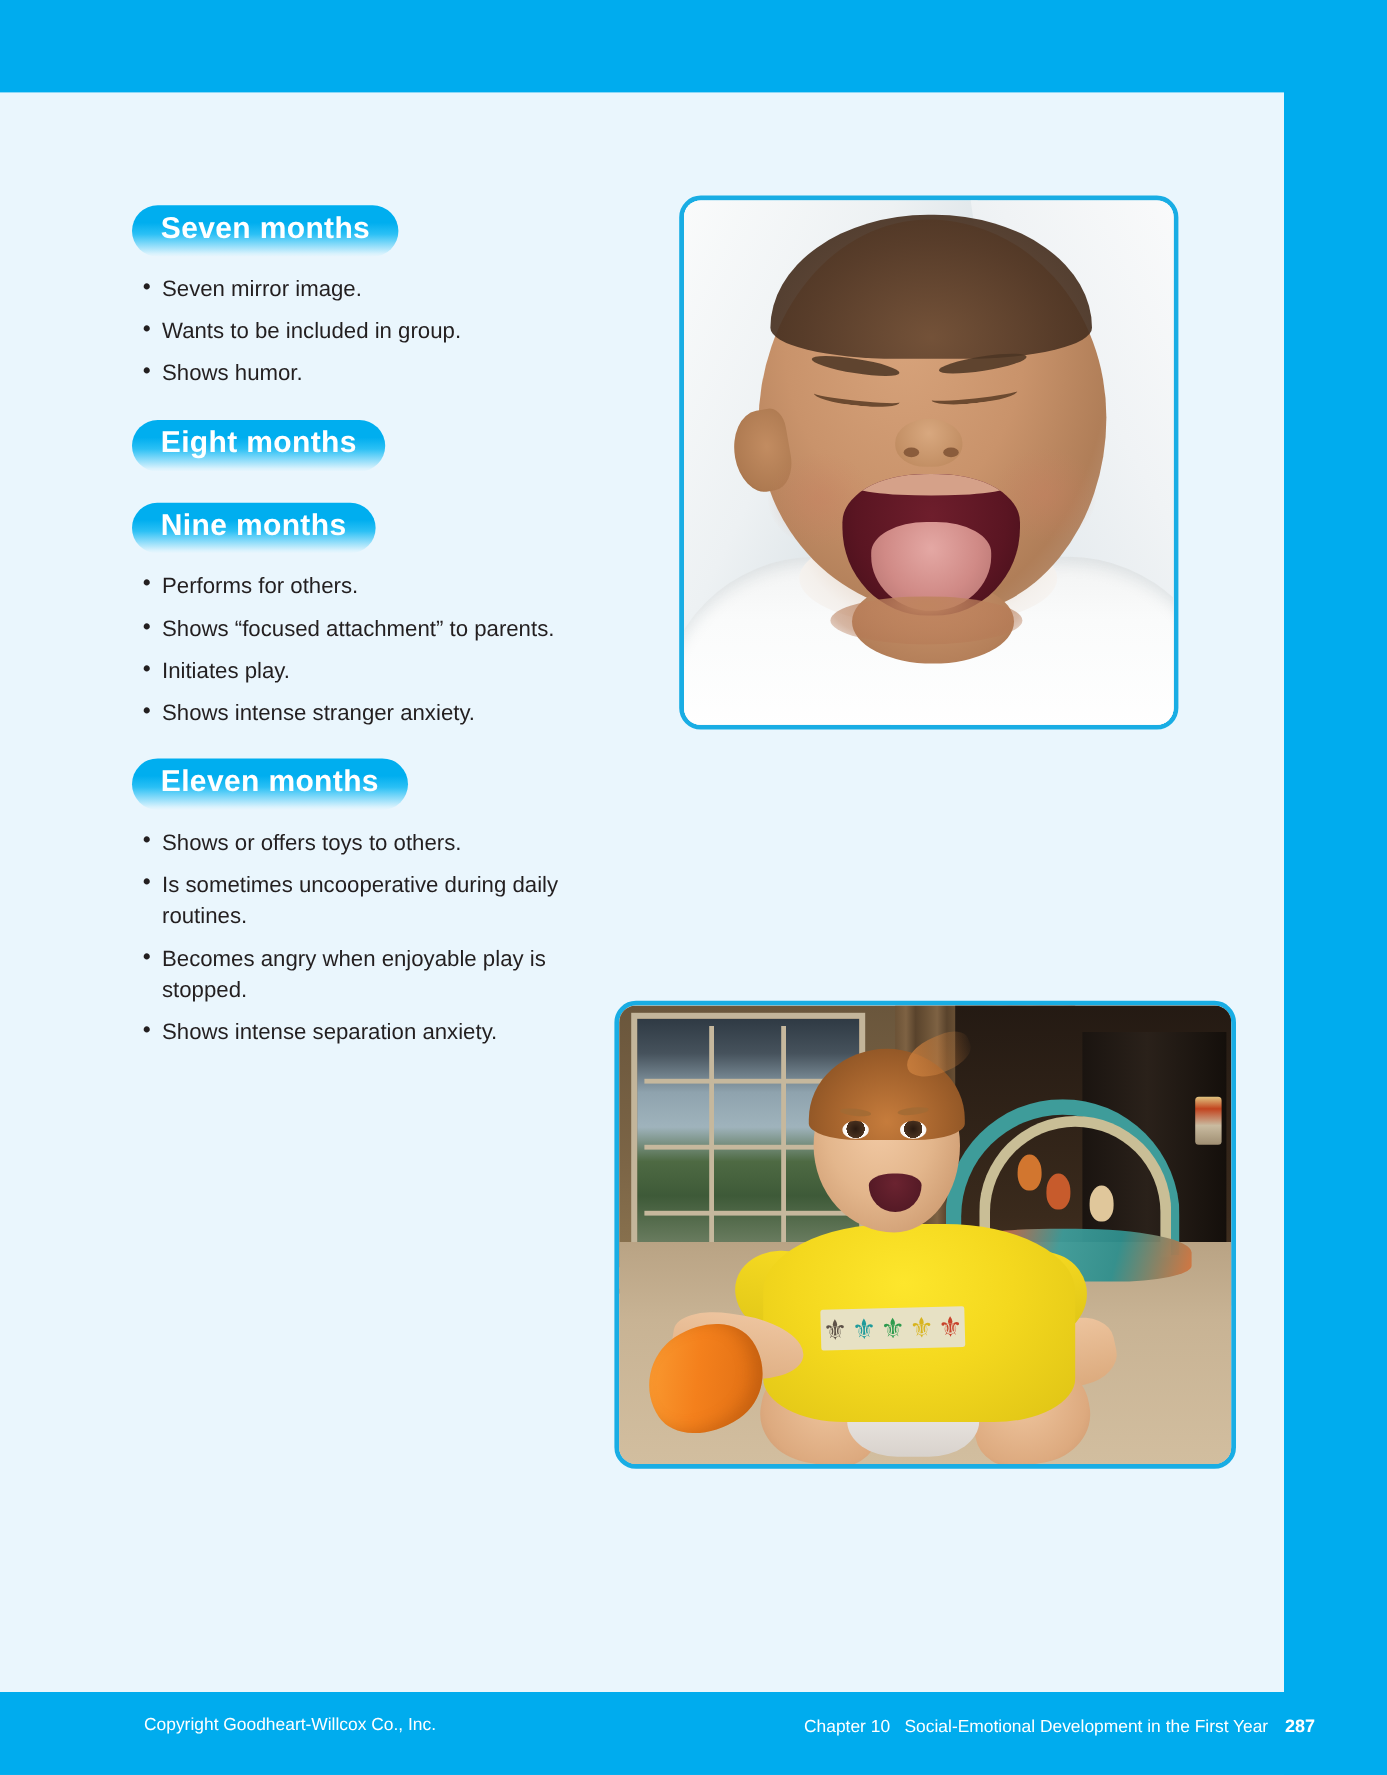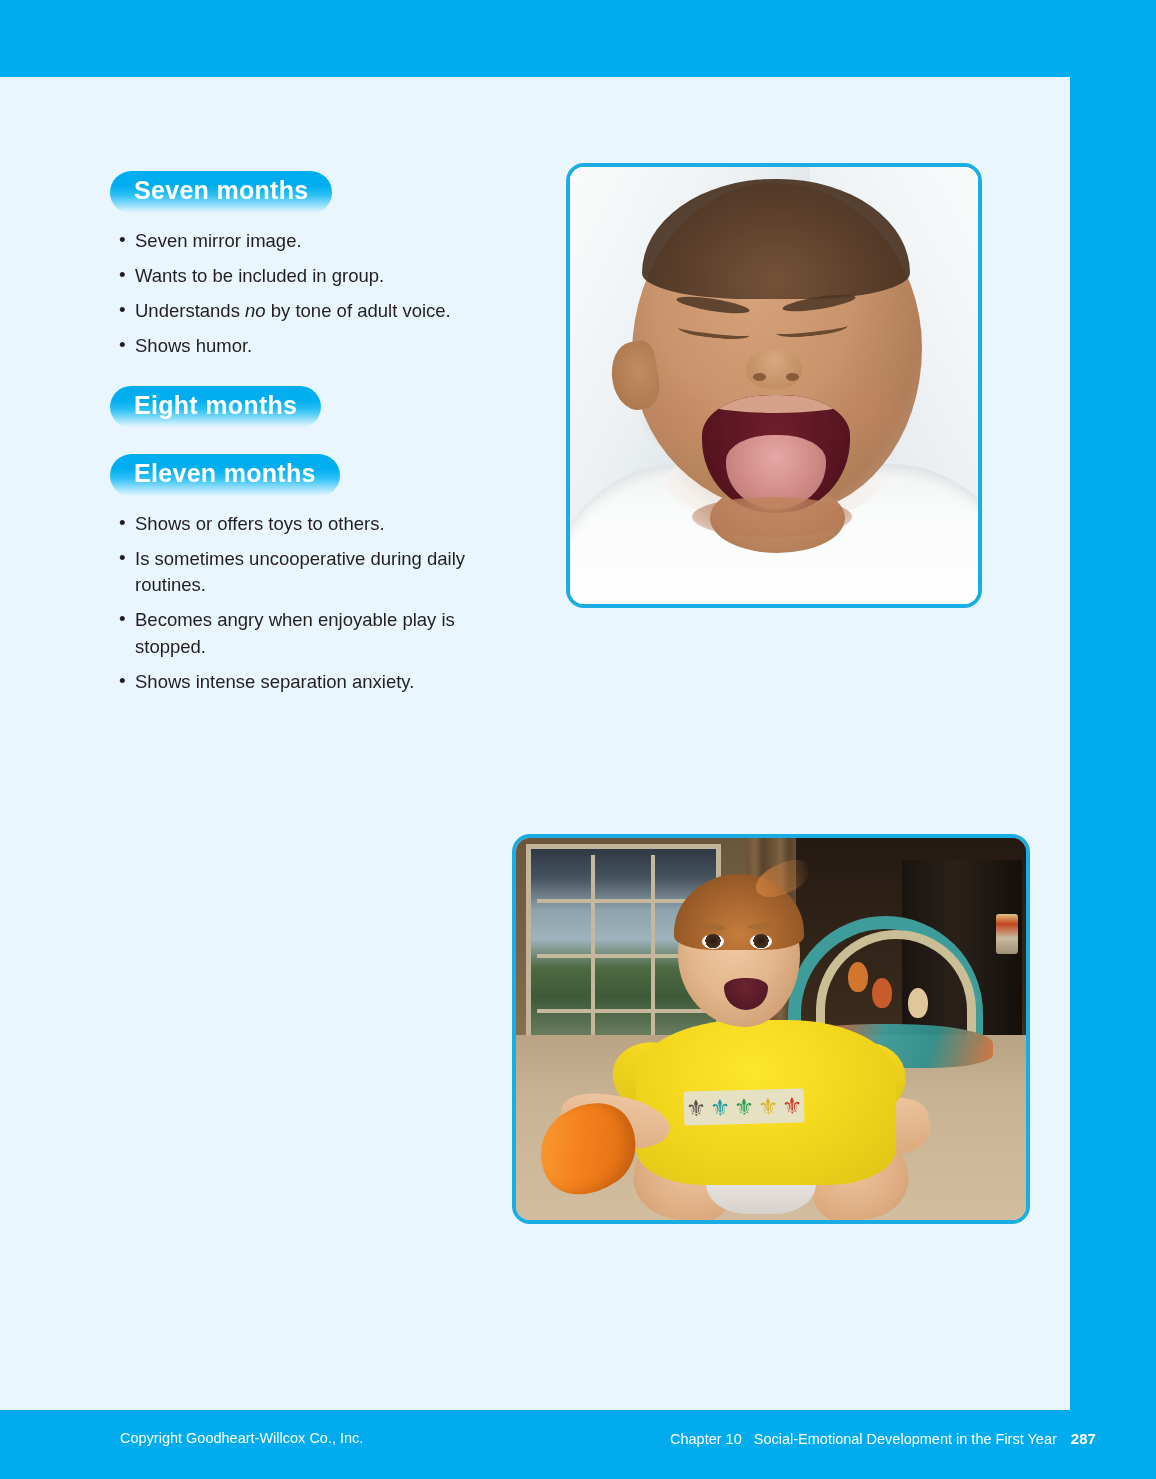--- a/index.html
+++ b/index.html
@@ -481,29 +481,37 @@
 
   <div class="page-body">
 
     <div class="content-col">
 
       <div class="age-section sec-seven">
         <div class="age-pill">Seven months</div>
         <ul class="age-list">
           <li><span>Seven mirror image.</span></li>
           <li><span>Wants to be included in group.</span></li>
-          <li><span>Understands </span><i>no</i><span> by tone of adult voice.</span></li>
           <li><span>Shows humor.</span></li>
         </ul>
       </div>
 
       <div class="age-section sec-eight">
         <div class="age-pill">Eight months</div>
       </div>
 
+      <div class="age-section sec-nine">
+        <div class="age-pill">Nine months</div>
+        <ul class="age-list">
+          <li>Performs for others.</li>
+          <li>Shows “focused attachment” to parents.</li>
+          <li>Initiates play.</li>
+          <li>Shows intense stranger anxiety.</li>
+        </ul>
+      </div>
 
 
       <div class="age-section sec-eleven">
         <div class="age-pill">Eleven months</div>
         <ul class="age-list">
           <li>Shows or offers toys to others.</li>
           <li>Is sometimes uncooperative during daily routines.</li>
           <li>Becomes angry when enjoyable play is stopped.</li>
           <li>Shows intense separation anxiety.</li>
         </ul>

